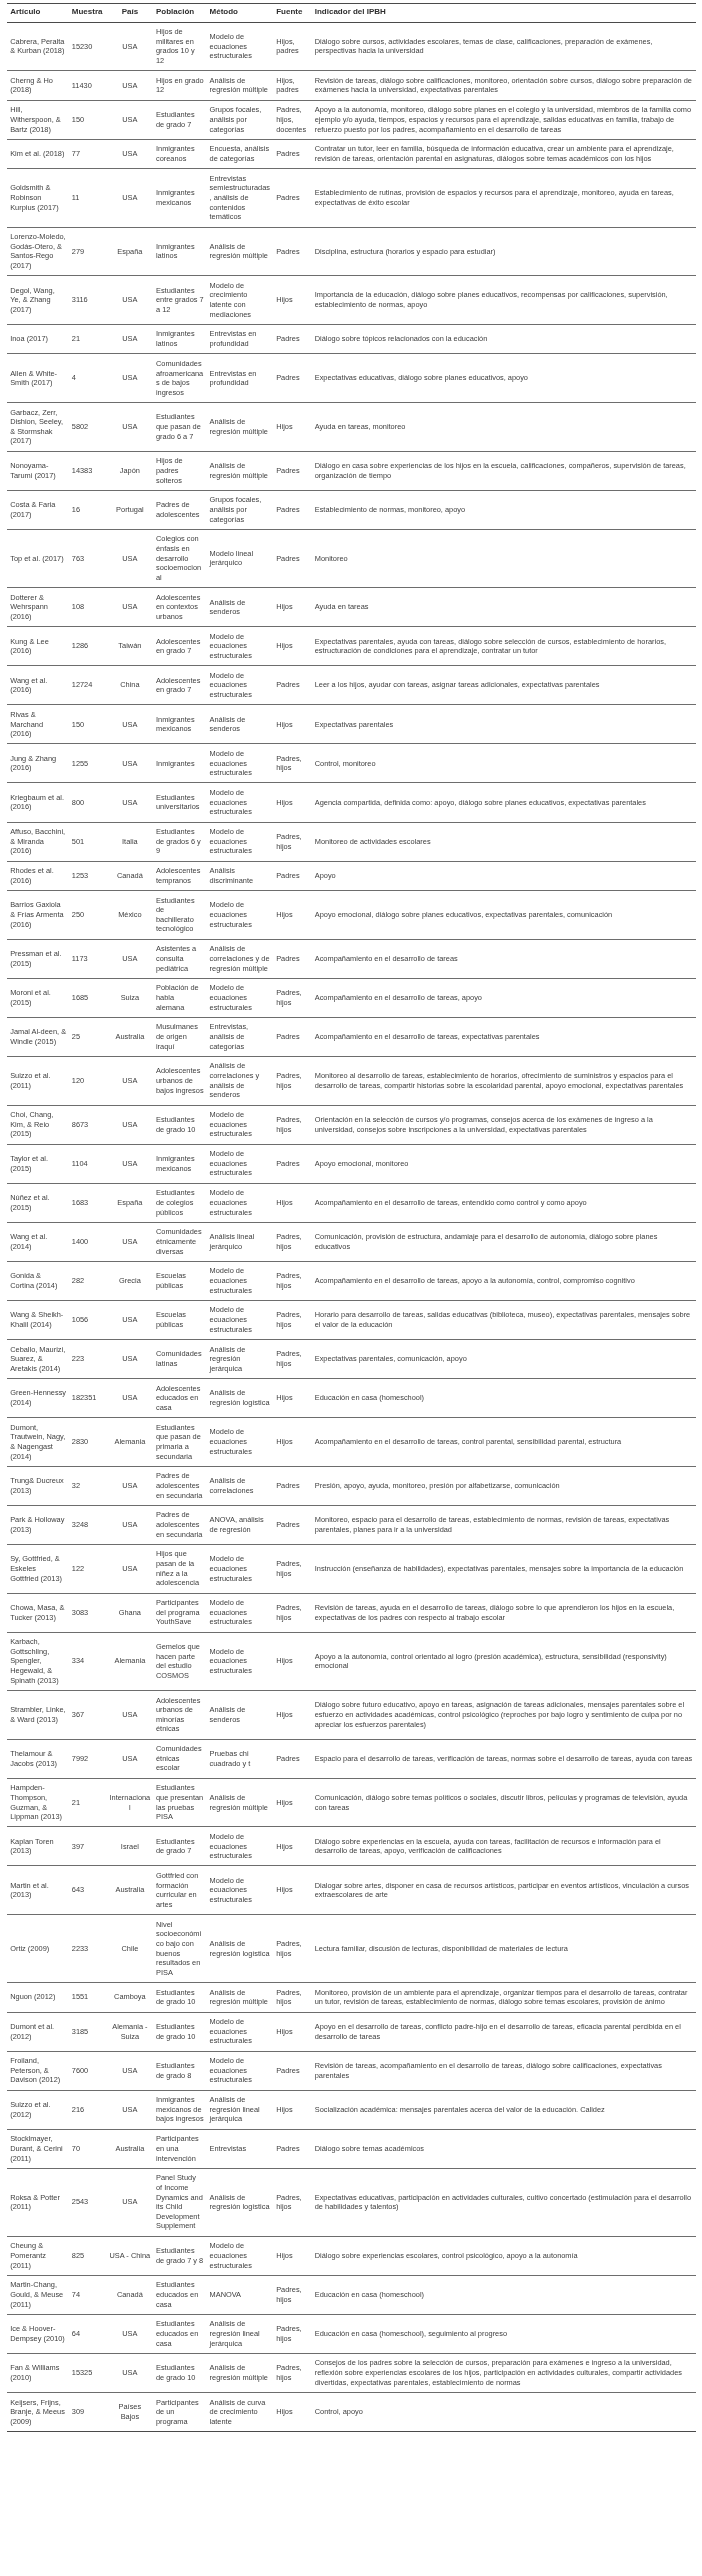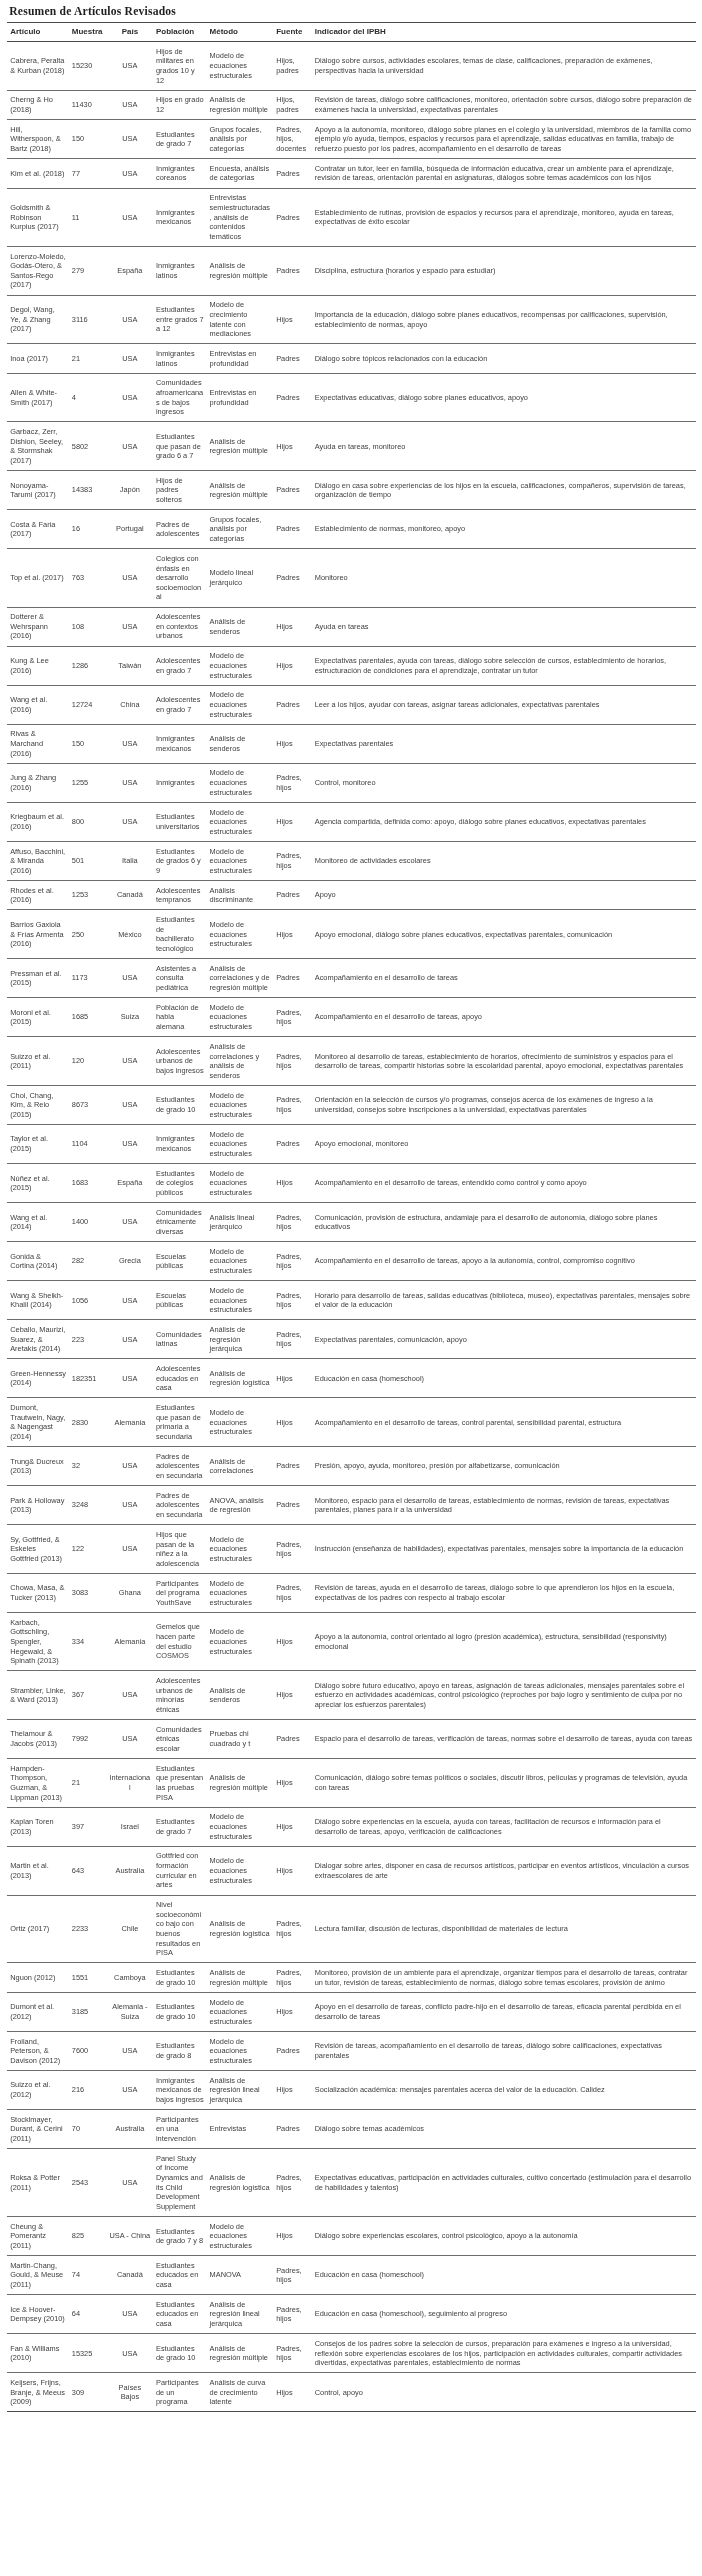--- a/index.html
+++ b/index.html
@@ -32,21 +32,20 @@
   .col-pais      { width:41px; text-align:center; }
   .col-poblacion { width:48px; text-align:left; }
   .col-metodo    { width:61px; text-align:left; }
   .col-fuente    { width:33px; text-align:left; }
   .col-indicador { text-align:left; }
 </style>
 </head>
 <body>
 
 <div class="page">
-  <div class="doc-title">Resumen de Artículos Revisados</div>
   <table class="review-table">
     <thead>
       <tr>
         <th class="col-articulo">Artículo</th>
         <th class="col-muestra">Muestra</th>
         <th class="col-pais">País</th>
         <th class="col-poblacion">Población</th>
         <th class="col-metodo">Método</th>
         <th class="col-fuente">Fuente</th>
         <th class="col-indicador">Indicador del IPBH</th>
@@ -263,20 +262,29 @@
         <tr>
           <td class="col-articulo">Moroni et al. (2015)</td>
           <td class="col-muestra">1685</td>
           <td class="col-pais">Suiza</td>
           <td class="col-poblacion">Población de habla alemana</td>
           <td class="col-metodo">Modelo de ecuaciones estructurales</td>
           <td class="col-fuente">Padres, hijos</td>
           <td class="col-indicador">Acompañamiento en el desarrollo de tareas, apoyo</td>
         </tr>
         <tr>
+          <td class="col-articulo">Jamal Al-deen, &amp; Windle (2015)</td>
+          <td class="col-muestra">25</td>
+          <td class="col-pais">Australia</td>
+          <td class="col-poblacion">Musulmanes de origen iraquí</td>
+          <td class="col-metodo">Entrevistas, análisis de categorías</td>
+          <td class="col-fuente">Padres</td>
+          <td class="col-indicador">Acompañamiento en el desarrollo de tareas, expectativas parentales</td>
+        </tr>
+        <tr>
           <td class="col-articulo">Suizzo et al. (2011)</td>
           <td class="col-muestra">120</td>
           <td class="col-pais">USA</td>
           <td class="col-poblacion">Adolescentes urbanos de bajos ingresos</td>
           <td class="col-metodo">Análisis de correlaciones y análisis de senderos</td>
           <td class="col-fuente">Padres, hijos</td>
           <td class="col-indicador">Monitoreo al desarrollo de tareas, establecimiento de horarios, ofrecimiento de suministros y espacios para el desarrollo de tareas, compartir historias sobre la escolaridad parental, apoyo emocional, expectativas parentales</td>
         </tr>
         <tr>
           <td class="col-articulo">Choi, Chang, Kim, &amp; Reio (2015)</td>
@@ -443,21 +451,21 @@
         <tr>
           <td class="col-articulo">Martin et al. (2013)</td>
           <td class="col-muestra">643</td>
           <td class="col-pais">Australia</td>
           <td class="col-poblacion">Gottfried con formación curricular en artes</td>
           <td class="col-metodo">Modelo de ecuaciones estructurales</td>
           <td class="col-fuente">Hijos</td>
           <td class="col-indicador">Dialogar sobre artes, disponer en casa de recursos artísticos, participar en eventos artísticos, vinculación a cursos extraescolares de arte</td>
         </tr>
         <tr>
-          <td class="col-articulo">Ortiz (2017)</td>
+          <td class="col-articulo">Ortiz (2009)</td>
           <td class="col-muestra">2233</td>
           <td class="col-pais">Chile</td>
           <td class="col-poblacion">Nivel socioeconómico bajo con buenos resultados en PISA</td>
           <td class="col-metodo">Análisis de regresión logística</td>
           <td class="col-fuente">Padres, hijos</td>
           <td class="col-indicador">Lectura familiar, discusión de lecturas, disponibilidad de materiales de lectura</td>
         </tr>
         <tr>
           <td class="col-articulo">Nguon (2012)</td>
           <td class="col-muestra">1551</td>

